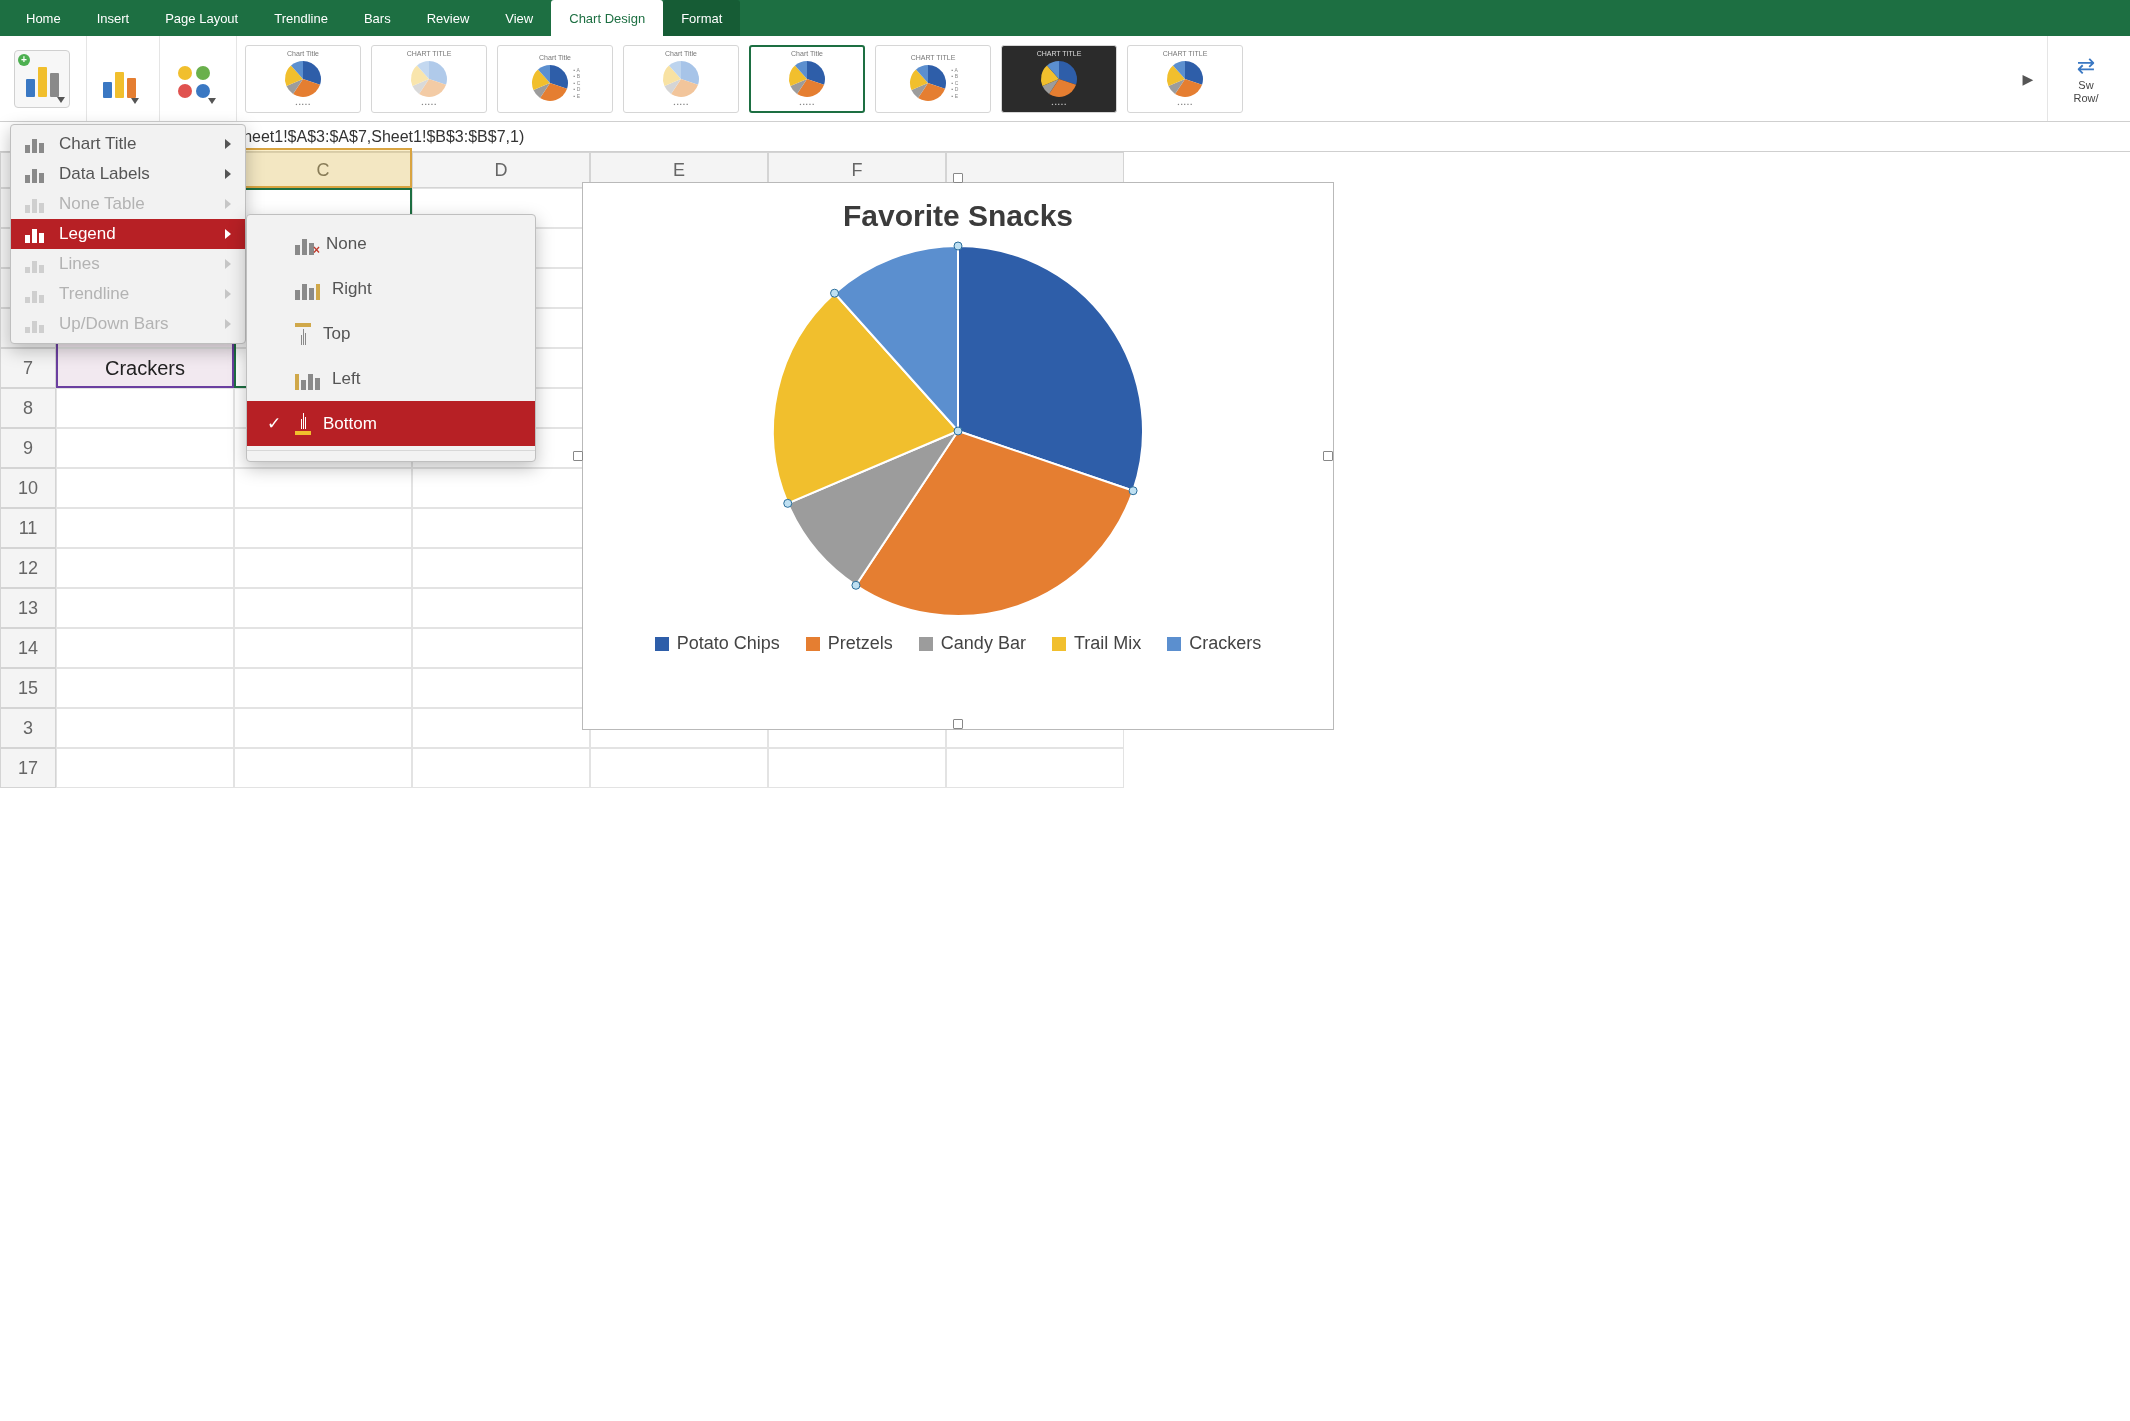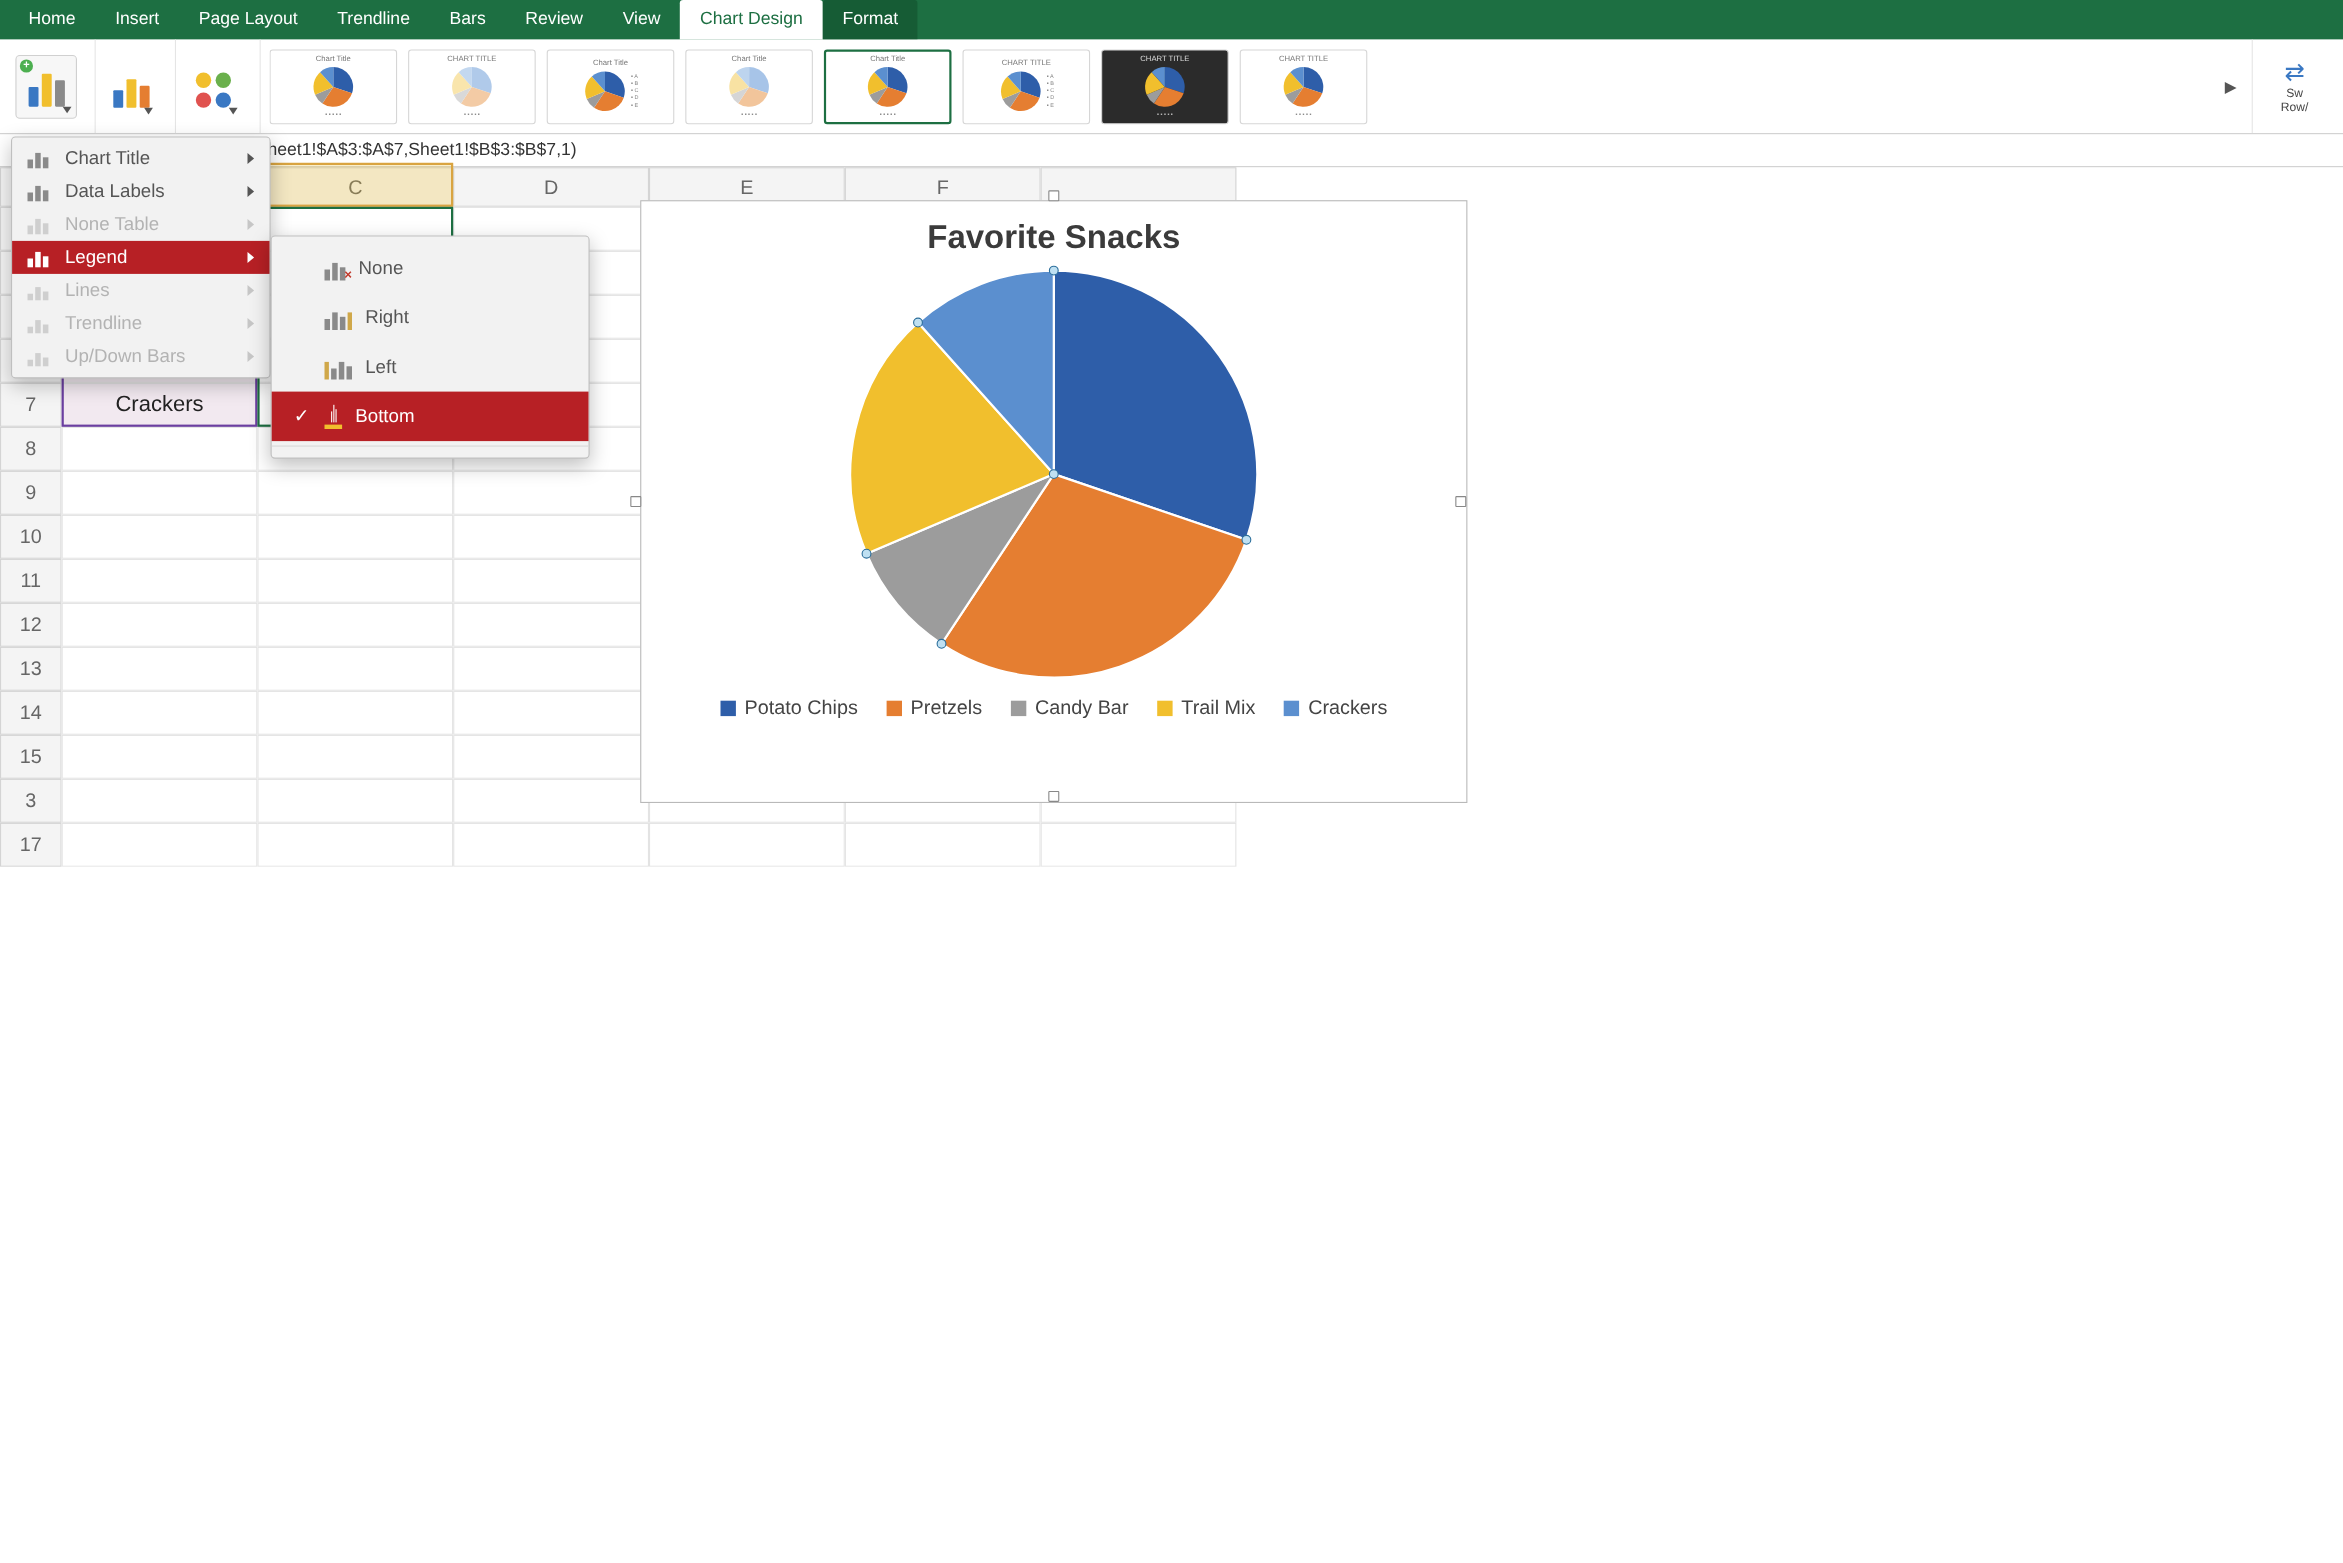--- a/index.html
+++ b/index.html
@@ -1,18 +1,18 @@
 <!DOCTYPE html>
 <html><head>
 <meta charset="utf-8">
 <style>
   html,body{margin:0;padding:0;font-family:-apple-system,BlinkMacSystemFont,"Segoe UI",Arial,sans-serif;background:#fff;color:#333}
   *{box-sizing:border-box}
   .ribbon-tabs{background:#1d6f42;display:flex;align-items:stretch;height:36px;padding:0 8px;gap:0}
-  .ribbon-tabs .tab{color:#fff;font-size:16px;padding:0 18px;display:flex;align-items:center;cursor:pointer}
+  .ribbon-tabs .tab{color:#fff;font-size:13px;padding:0 18px;display:flex;align-items:center;cursor:pointer}
   .ribbon-tabs .tab.active{background:#fff;color:#1d6f42;border-radius:3px 3px 0 0}
   .ribbon-tabs .tab.format{background:#165c35;color:#fff;border-radius:3px 3px 0 0}
   .toolbar{background:#fff;border-bottom:1px solid #cfcfcf;height:86px;display:flex;align-items:center;padding:0 6px;position:relative}
   .tool-group{display:flex;align-items:center;height:100%;padding:0 8px;border-right:1px solid #e5e5e5}
   .tool-group:last-child{border-right:none}
   .big-btn{display:flex;align-items:flex-end;justify-content:center;width:56px;height:58px;border:1px solid #d0d0d0;border-radius:4px;margin-right:8px;position:relative;background:#f7f7f7;cursor:pointer}
   .drop-caret{position:absolute;right:4px;bottom:4px;border-left:4px solid transparent;border-right:4px solid transparent;border-top:6px solid #555}
   .mini-bars{display:flex;align-items:flex-end;gap:3px;height:34px;margin-bottom:10px}
   .mini-bars span{display:block;width:9px;border-radius:1px}
   .switch-btn{display:flex;flex-direction:column;align-items:center;justify-content:center;width:60px;height:58px;cursor:pointer}
@@ -473,20 +473,32 @@
     <span class="sub-icon">
         <span style="height:10px;background:#8a8a8a"></span>
         <span style="height:16px;background:#8a8a8a"></span>
         <span style="height:12px;background:#8a8a8a"></span>
         <span style="width:4px;height:16px;background:#d0a84a"></span>
       </span>
     <span>Right</span>
   </div>
   <div class="dd-item">
     <span class="check"></span>
+    <span class="sub-icon" style="flex-direction:column;align-items:center;gap:2px">
+        <span style="width:16px;height:4px;background:#d0a84a"></span>
+        <span style="display:flex;gap:2px;align-items:flex-end">
+          <span style="width:5px;height:10px;background:#8a8a8a"></span>
+          <span style="width:5px;height:16px;background:#8a8a8a"></span>
+          <span style="width:5px;height:12px;background:#8a8a8a"></span>
+        </span>
+      </span>
+    <span>Top</span>
+  </div>
+  <div class="dd-item">
+    <span class="check"></span>
     <span class="sub-icon">
         <span style="width:4px;height:16px;background:#d0a84a"></span>
         <span style="height:10px;background:#8a8a8a"></span>
         <span style="height:16px;background:#8a8a8a"></span>
         <span style="height:12px;background:#8a8a8a"></span>
       </span>
     <span>Left</span>
   </div>
   <div class="dd-item hover">
     <span class="check">✓</span>

